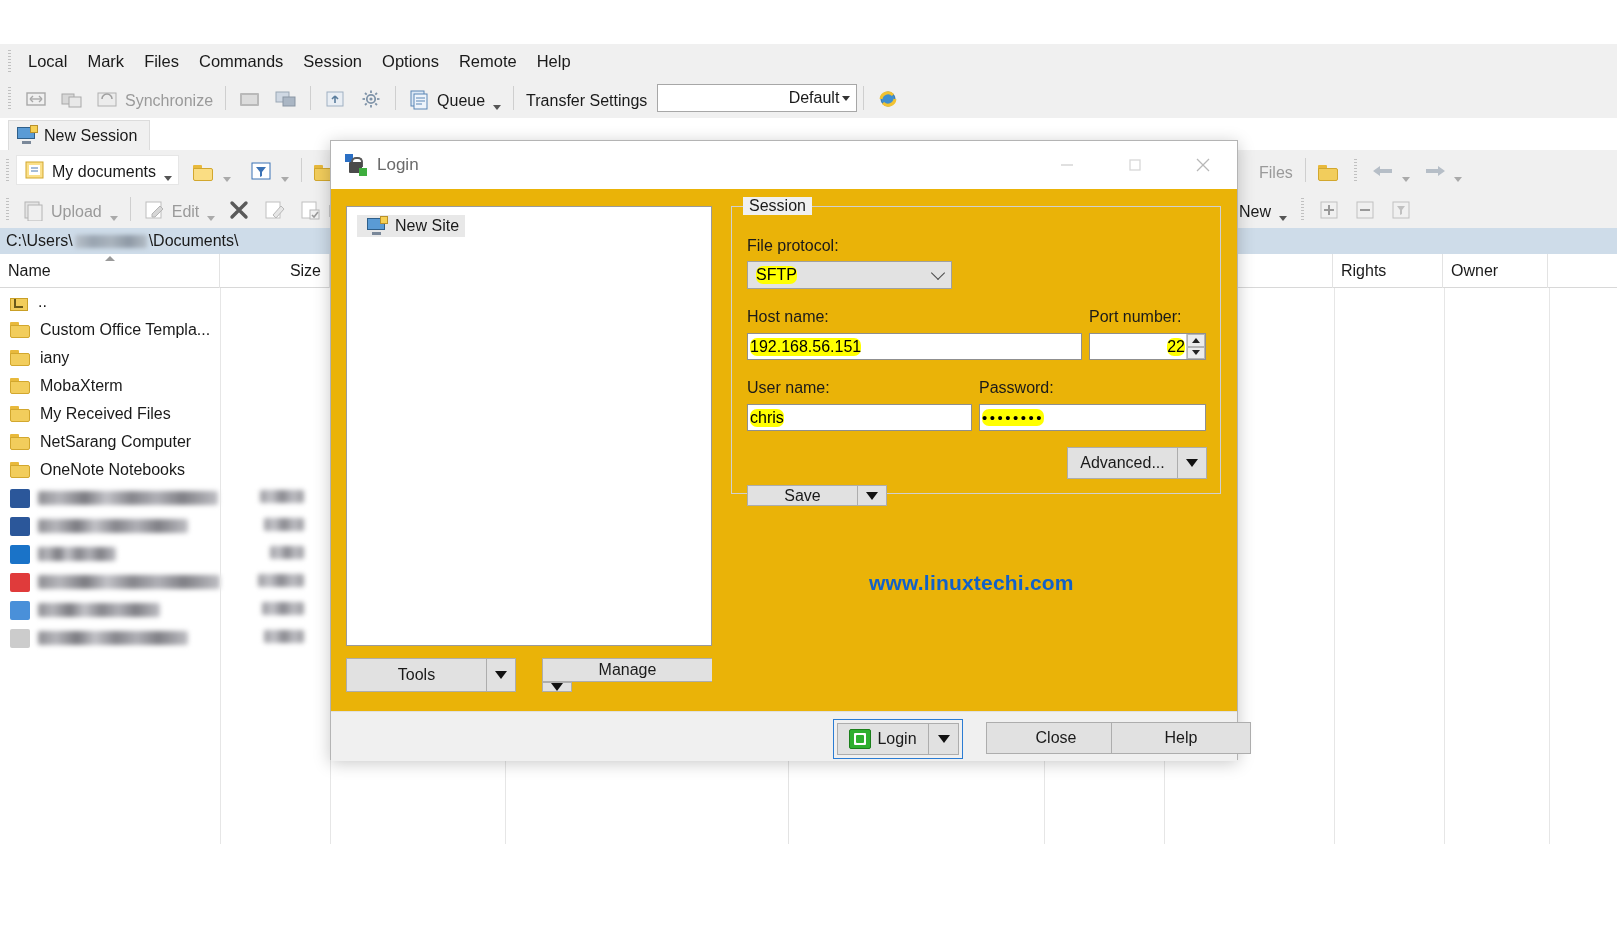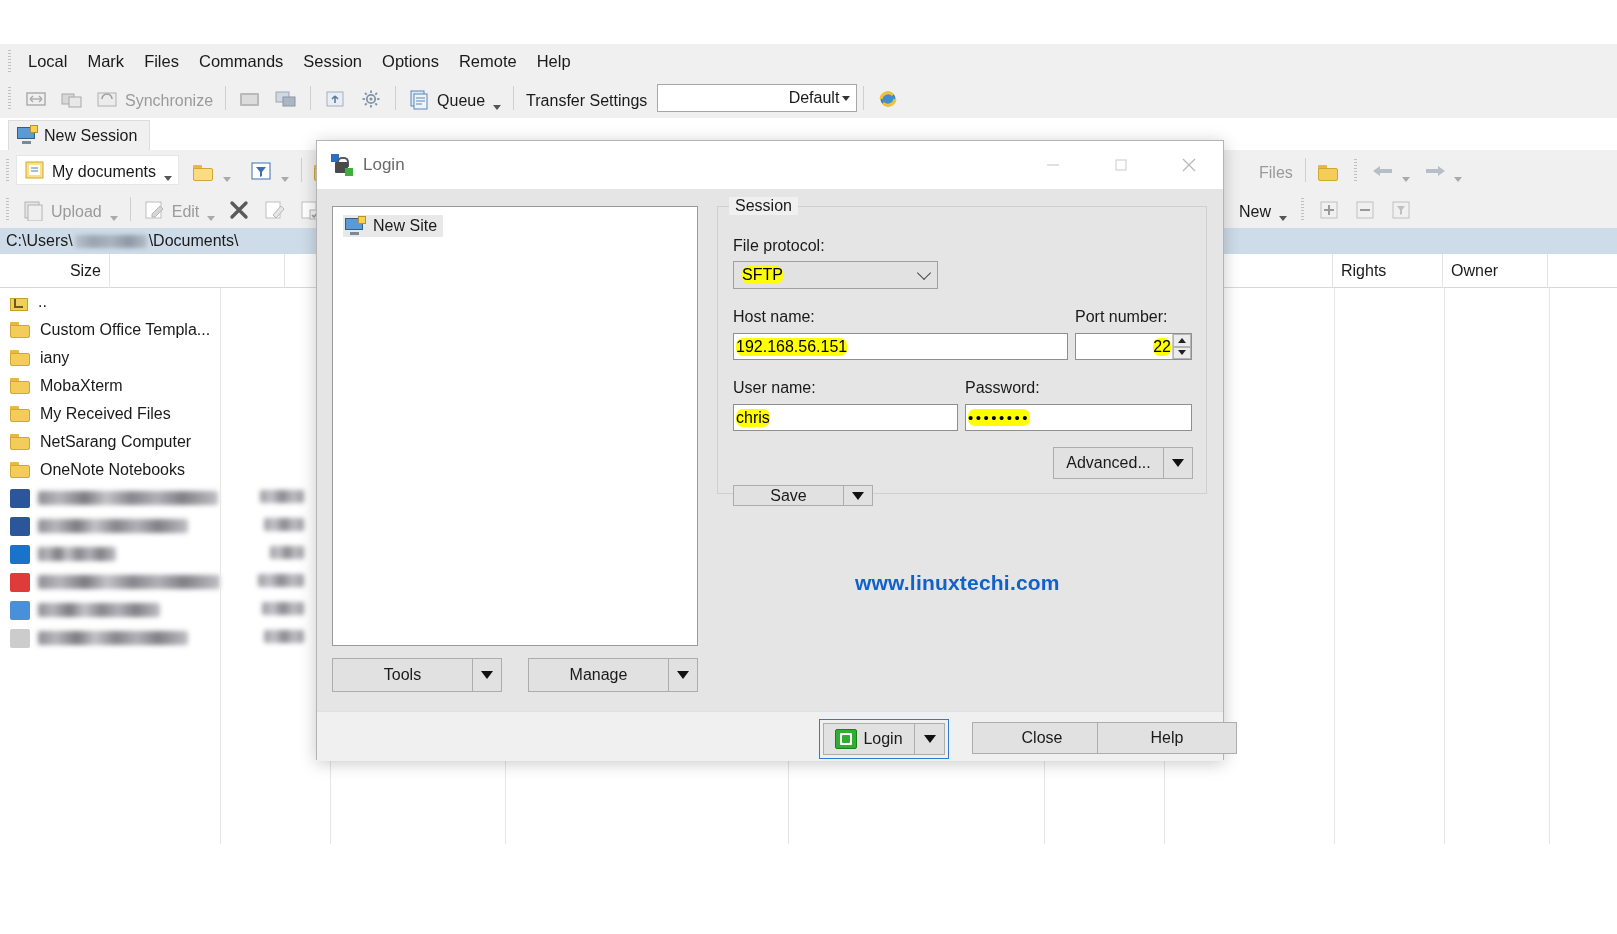--- a/index.html
+++ b/index.html
@@ -269,23 +269,23 @@
   }
   .sb-left { padding-left: 8px; }
   .sb-hidden { position: absolute; left: 706px; }
   .sb-line2 {
     position: absolute; left: 8px; top: 44px;
     font-size: 16px; color: #1a1a1a;
   }
 
   
   .dialog {
-    position: absolute; left: 316px; top: 140px;
+    position: absolute; left: 330px; top: 140px;
     width: 908px; height: 620px;
-    background: #e5e5e5;
+    background: #eab308;
     border: 1px solid #b4b4b4;
     box-shadow: 0 3px 16px rgba(0,0,0,.22);
     box-sizing: border-box;
   }
   .dlg-title {
     position: absolute; left: 0; top: 0; width: 906px; height: 48px;
     background: #ffffff; display: flex; align-items: center;
     box-sizing: border-box;
   }
   .dlg-title .app-icon { margin-left: 14px; margin-right: 10px; }
@@ -295,21 +295,21 @@
 
   
   .sites-tree {
     position: absolute; left: 15px; top: 65px;
     width: 366px; height: 440px;
     background: #ffffff; border: 1px solid #9a9a9a;
     box-sizing: border-box;
   }
   .tree-item {
     display: flex; align-items: center; gap: 8px;
-    margin: 8px 0 0 10px; padding: 2px 6px 2px 2px;
+    margin: 8px 0 0 10px; padding: 2px 6px 2px 10px;
     width: fit-content; background: #e8e8e8;
     font-size: 16px; color: #1a1a1a;
   }
 
   .dlg-btnrow {
     position: absolute; left: 15px; top: 517px;
     width: 366px; height: 34px;
     display: flex; justify-content: space-between;
   }
   .btn {
@@ -723,20 +723,24 @@
   </div>
 
   <div class="pathbar left">
     <span>C:\Users\</span>
     <span class="blurred-name"></span>
     <span>\Documents\</span>
   </div>
   <div class="pathbar right"></div>
 
   <div class="colhdr left">
+    <div class="ch" style="width:220px;">
+      <span class="sortmark"></span>
+      <span>Name</span>
+    </div>
     <div class="ch num" style="width:110px;">
       <span>Size</span>
     </div>
     <div class="ch" style="width:175px;"></div>
     <div class="ch" style="width:283px;"></div>
   </div>
   <div class="colhdr right">
     <div class="ch" style="width:255px;"></div>
     <div class="ch" style="width:120px;"></div>
     <div class="ch" style="width:170px;"></div>
@@ -915,21 +919,21 @@
       </div>
     </div>
 
     <div class="dlg-btnrow">
       <div class="btn-split" style="width:170px;height:34px;">
         <div class="main" style="flex:1;">Tools</div>
         <div class="arrow">
             <span class="tri-dn"></span>
           </div>
       </div>
-      <div class="btn-split" style="width:170px;height:34px;">
+      <div class="btn-split" style="width:170px;height:34px;flex-direction:column;">
         <div class="main" style="flex:1;">Manage</div>
         <div class="arrow">
             <span class="tri-dn"></span>
           </div>
       </div>
     </div>
 
     <div class="groupbox"></div>
     <div class="gb-legend">Session</div>
 

